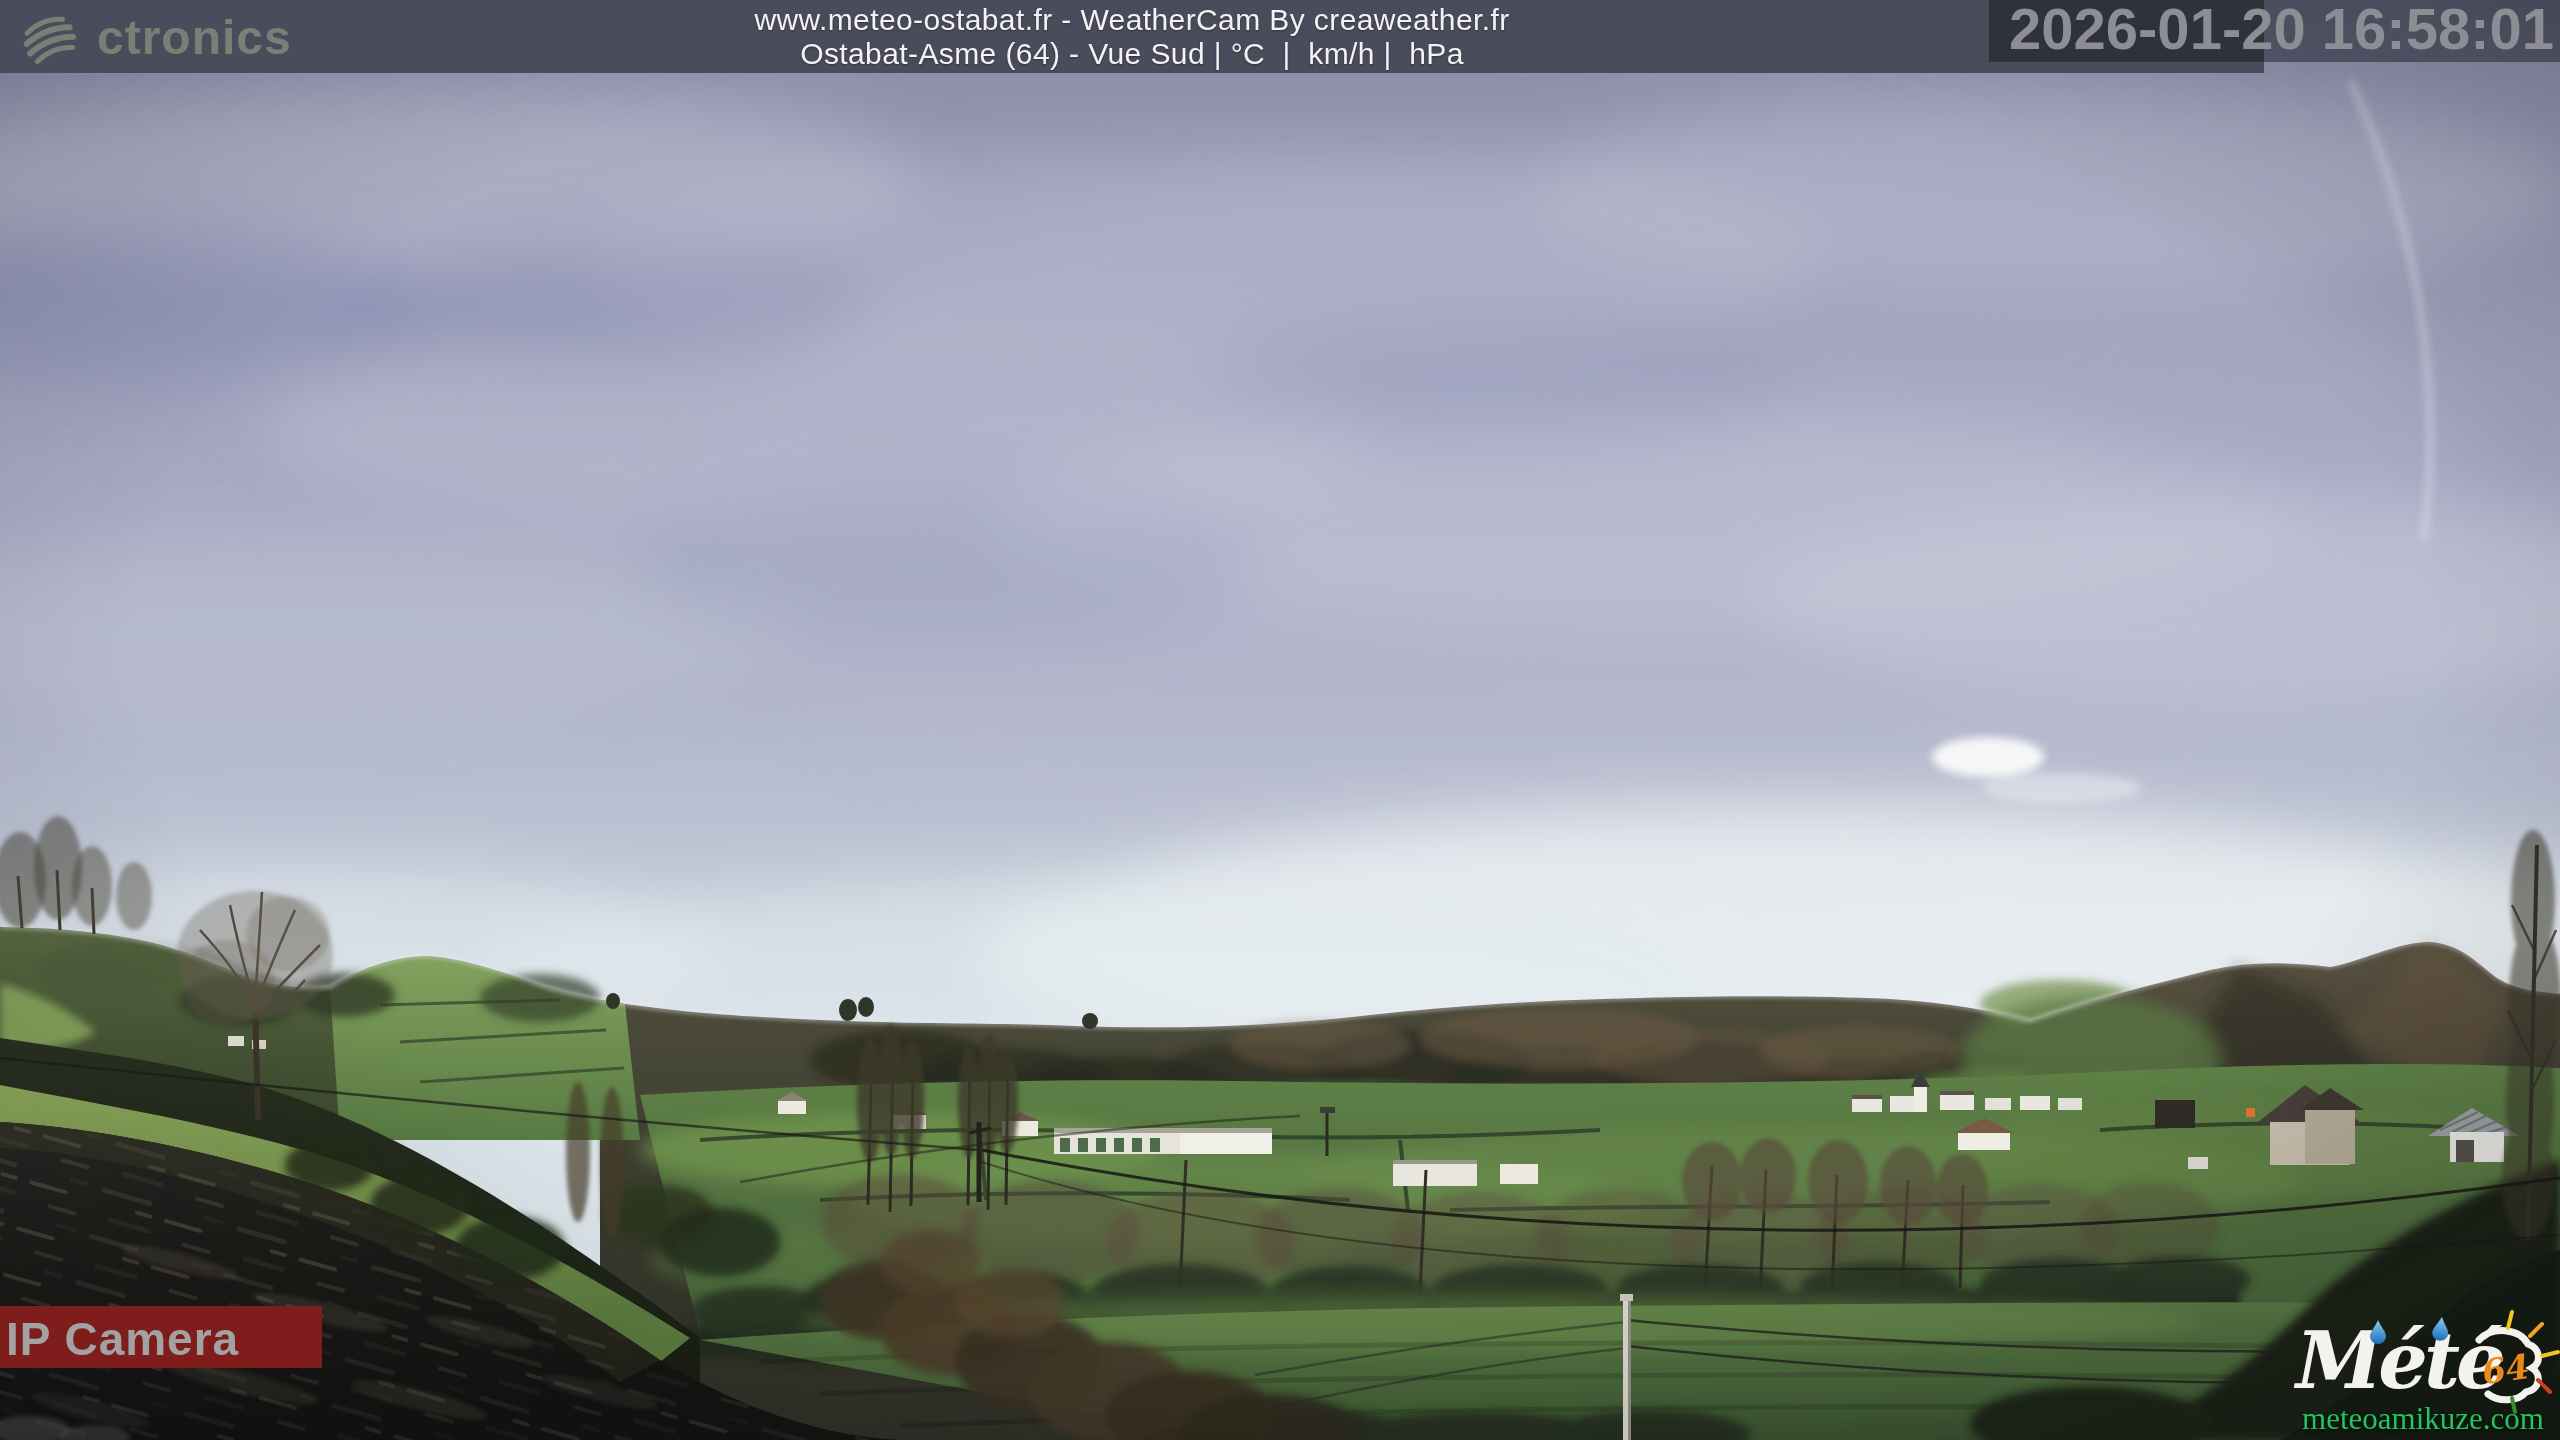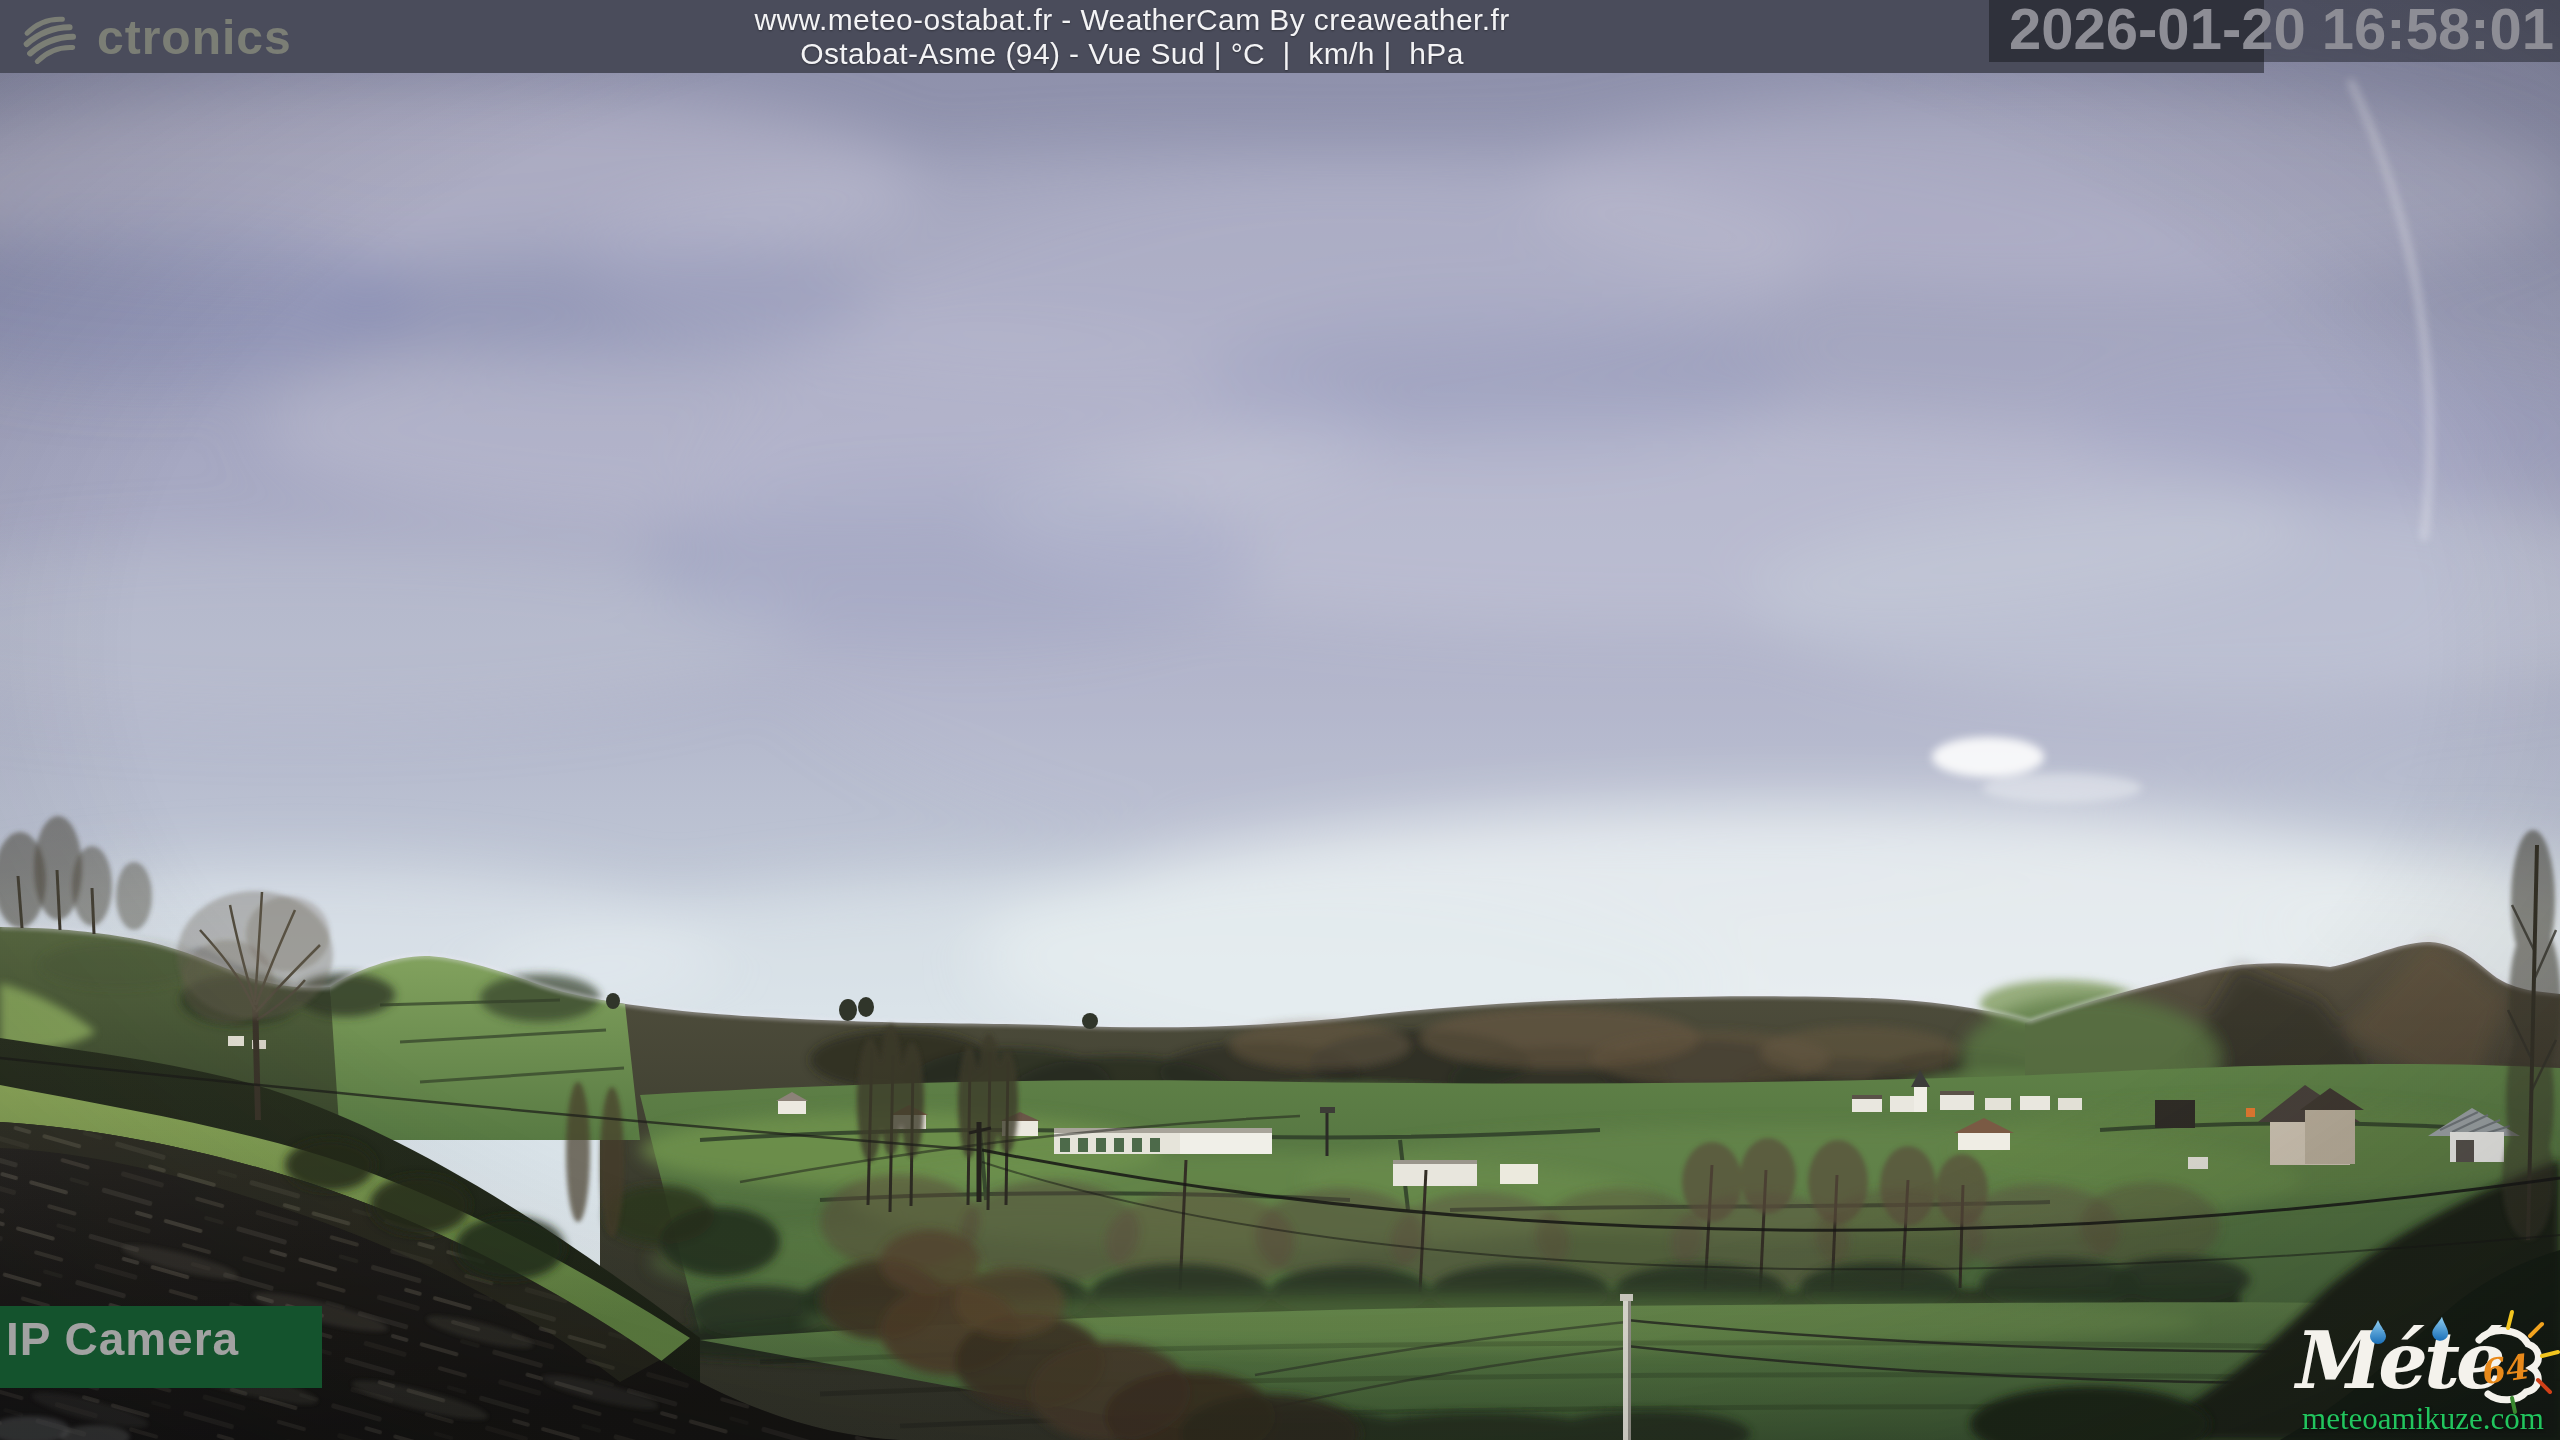--- a/index.html
+++ b/index.html
@@ -8,21 +8,21 @@
 
   .topbar{position:absolute;left:0;top:0;width:2264px;height:73px;background:#4a4c5b;box-sizing:border-box;padding-top:3px;}
   .topbar .line{font:400 30px/34px "Liberation Sans",sans-serif;color:#f3f3f5;text-align:center;letter-spacing:.4px;text-shadow:0 1px 2px rgba(0,0,0,.35);white-space:pre;}
 
   .timestamp{position:absolute;top:0;right:0;height:62px;box-sizing:border-box;padding:0 6px 0 20px;
     background:rgba(10,11,16,.42);font:700 58px/58px "Liberation Sans",sans-serif;color:#8d8d95;letter-spacing:0;}
 
   .ctronics{position:absolute;left:20px;top:9px;display:flex;align-items:center;gap:7px;color:#7e8177;opacity:.95;}
   .ctronics .txt{font:700 48px/52px "Liberation Sans",sans-serif;letter-spacing:1px;margin-left:12px;}
 
-  .ipcam{position:absolute;left:0;top:1306px;width:322px;height:82px;background:#14532d;
+  .ipcam{position:absolute;left:0;top:1306px;width:322px;height:62px;background:#7f1d1d;
     font:700 46px/66px "Liberation Sans",sans-serif;color:#a2a2a2;letter-spacing:1px;box-sizing:border-box;padding-left:6px;white-space:nowrap;overflow:hidden;}
 
   .meteo{position:absolute;left:2294px;top:1304px;width:258px;text-align:center;color:#f2efe8;}
   .meteo svg{display:block;overflow:visible;}
   .meteo .url{font:400 31px/34px "Liberation Serif",serif;color:#22c55e;text-shadow:0 1px 3px rgba(0,0,0,.6);margin-top:-2px;}
 </style>
 </head>
 <body>
 
 <div class="stage">
@@ -474,21 +474,21 @@
         <line x1="979" y1="1202" x2="979" y2="1122" stroke="#23211c" stroke-width="5"></line>
         <line x1="969" y1="1133" x2="991" y2="1128" stroke="#23211c" stroke-width="3"></line>
       </g>
     </g>
 
     <rect x="0" y="0" width="2560" height="1440" fill="url(#vig)"></rect>
   </svg>
 
   <div class="topbar">
     <div class="line">www.meteo-ostabat.fr - WeatherCam By creaweather.fr</div>
-    <div class="line">Ostabat-Asme (94) - Vue Sud | °C  |  km/h |  hPa</div>
+    <div class="line">Ostabat-Asme (64) - Vue Sud | °C  |  km/h |  hPa</div>
   </div>
 
   <div class="timestamp">2026-01-20 16:58:01</div>
 
   <div class="ctronics">
     <svg width="58" height="58" viewBox="0 0 58 58">
       <g transform="rotate(-20 29 29)" stroke="#7e8177" fill="none" stroke-linecap="round">
         <path d="M10,17 Q29,8 48,16" stroke-width="5"></path>
         <path d="M6,27 Q29,18 52,26" stroke-width="6"></path>
         <path d="M6,37 Q29,28 52,36" stroke-width="6"></path>

